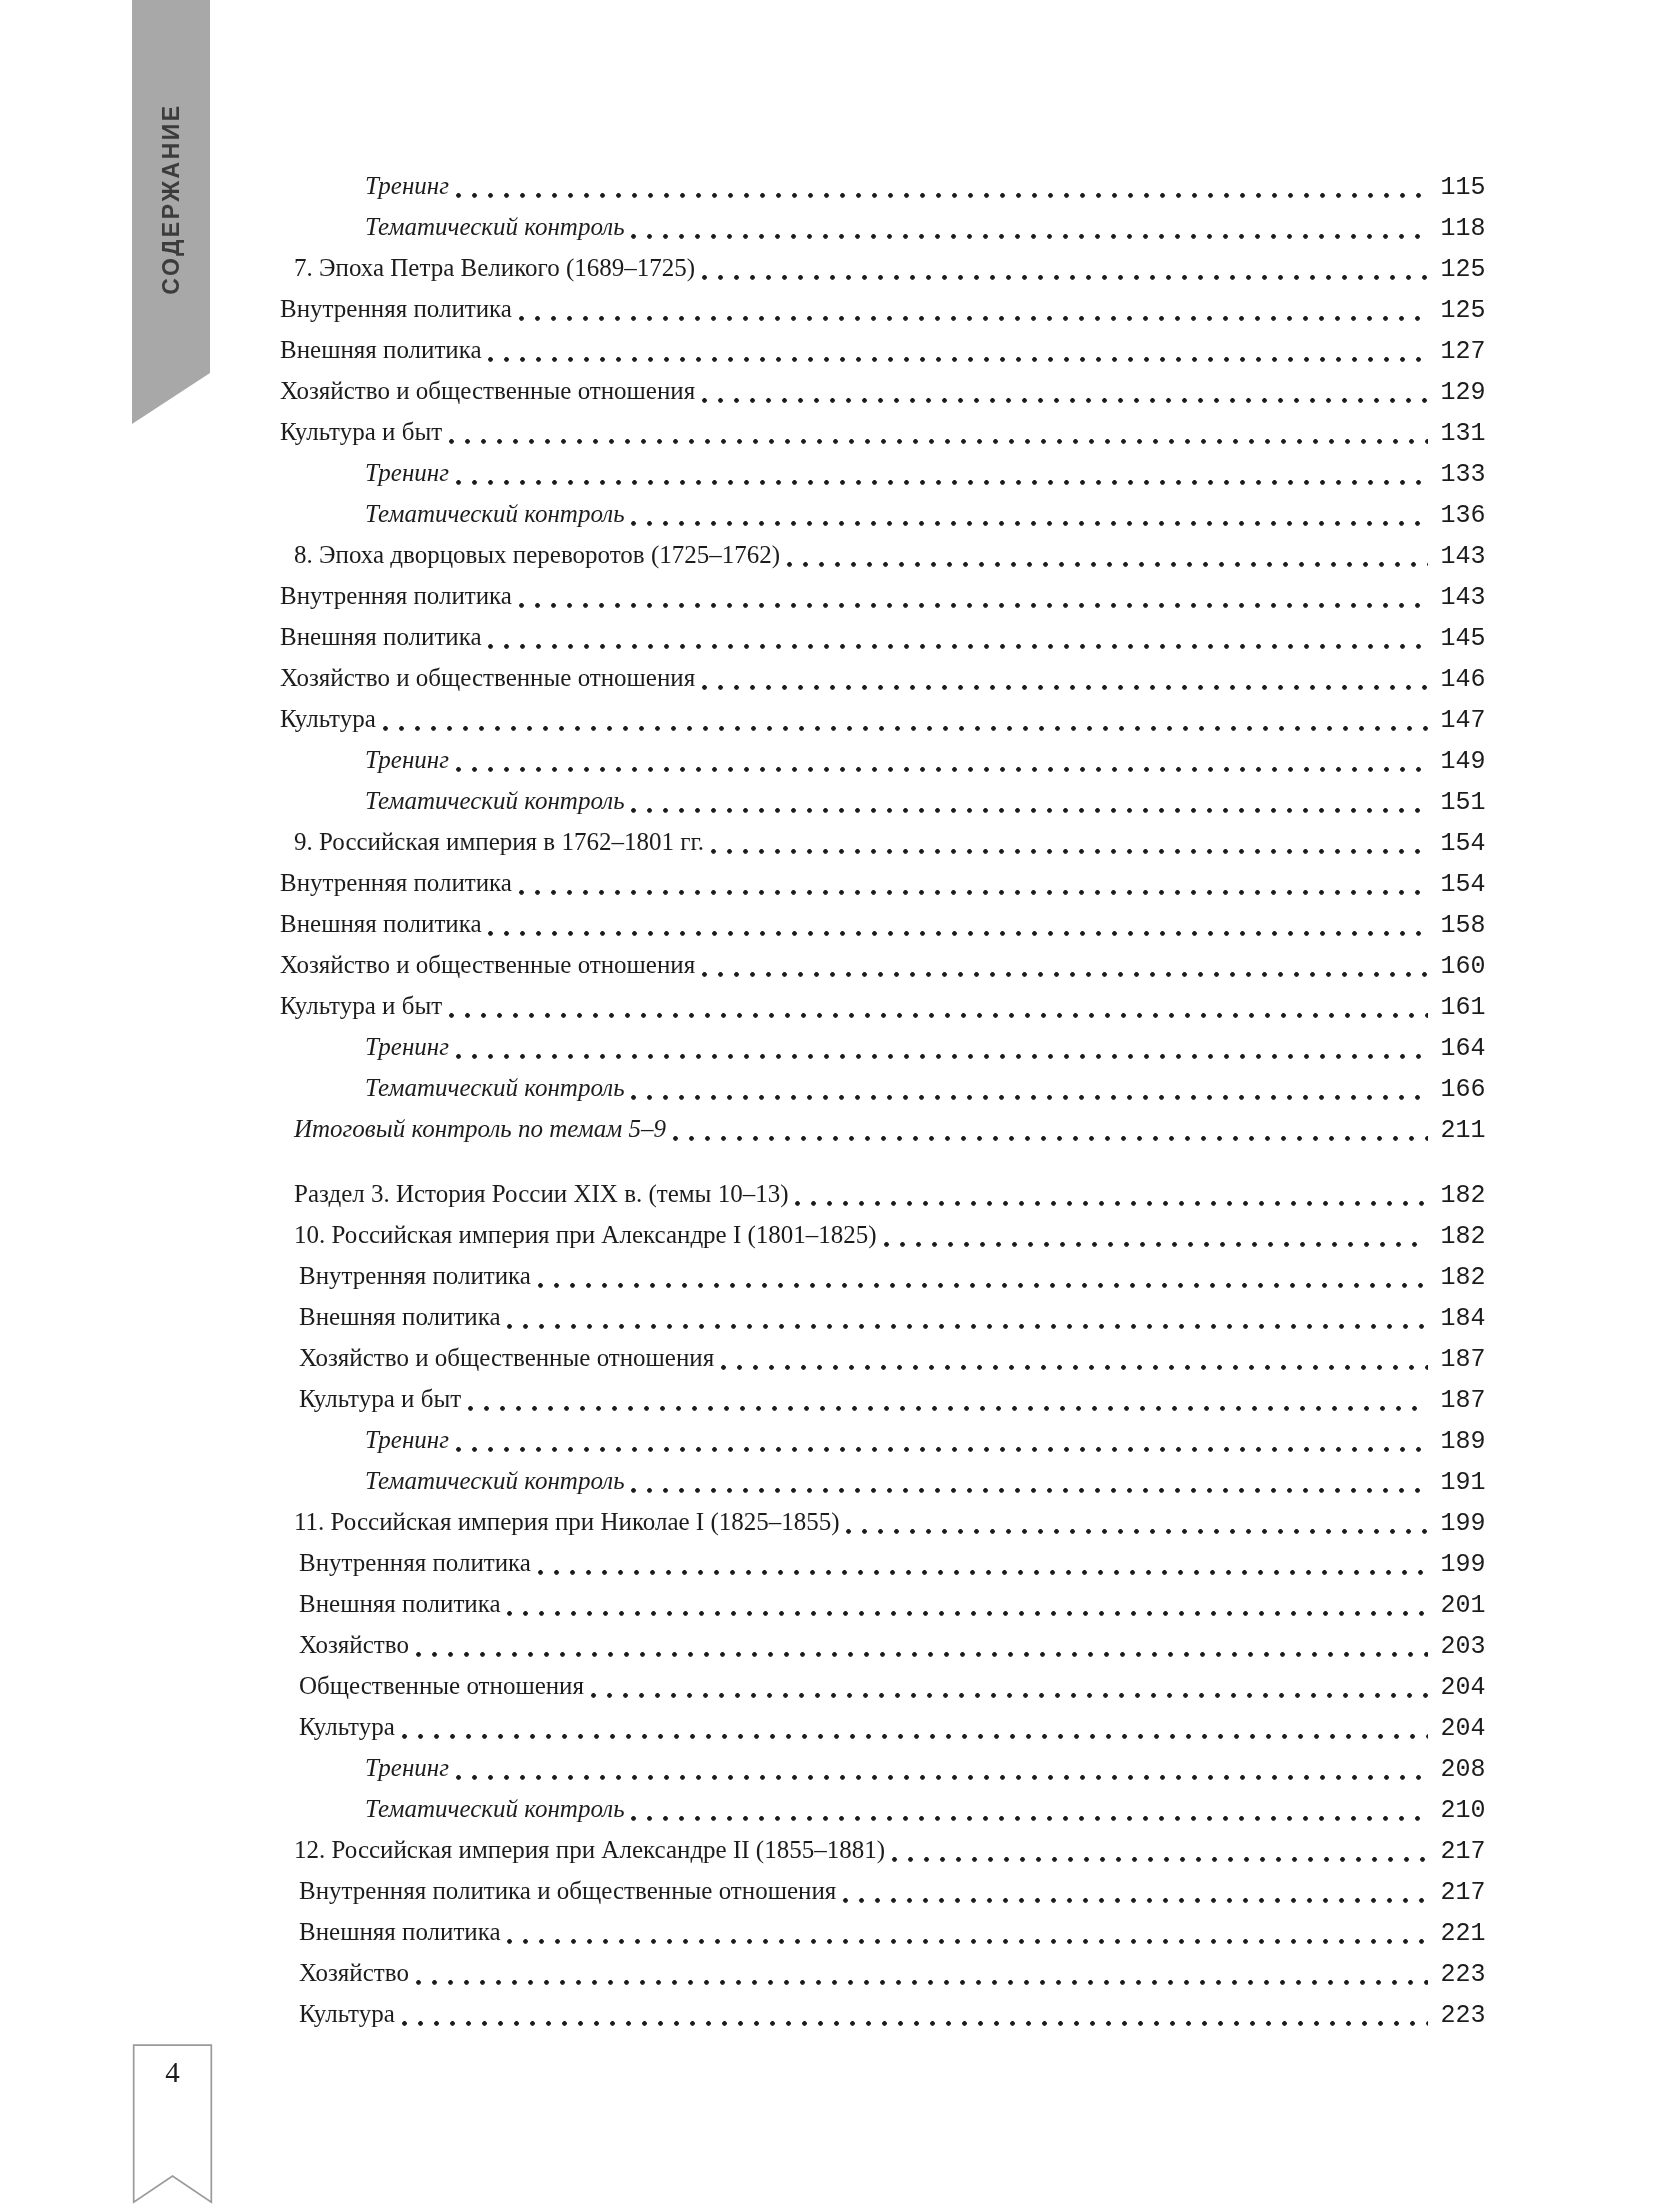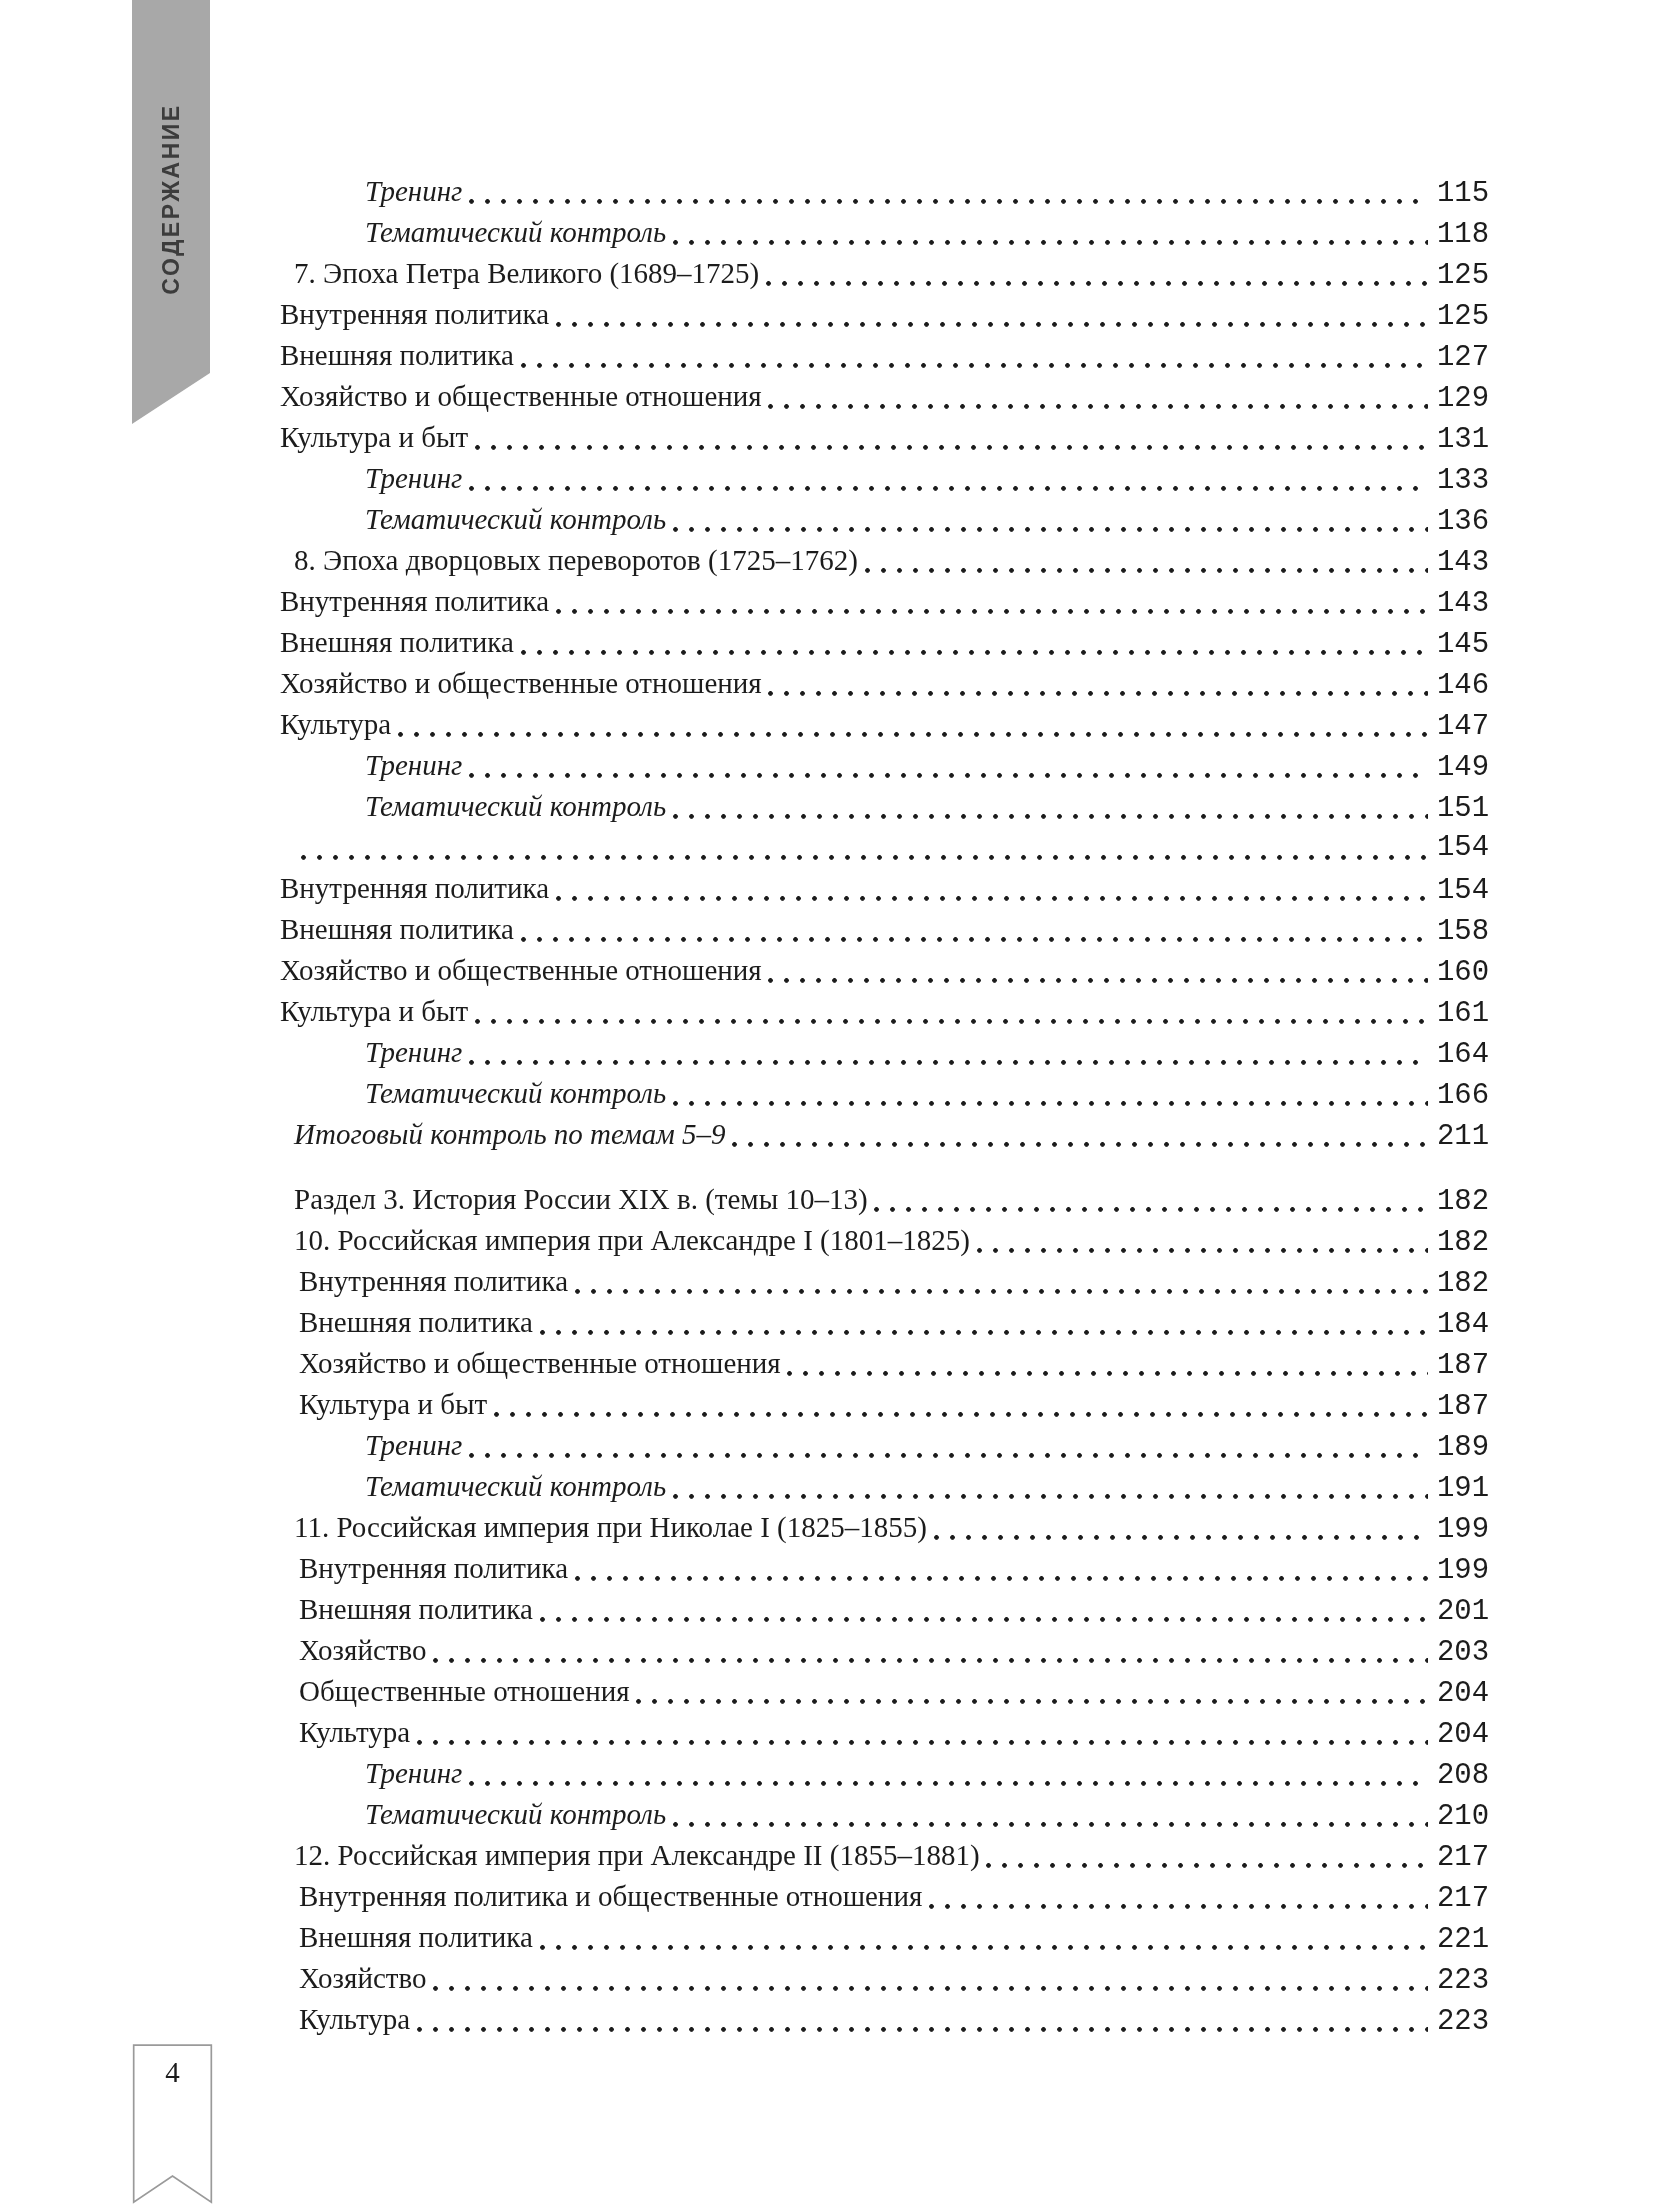--- a/index.html
+++ b/index.html
@@ -35,22 +35,22 @@
     letter-spacing: 2.5px;
     color: var(--ribbon-text, #3c3c3c);
     white-space: nowrap;
   }
 
   
   .toc {
     position: absolute;
     left: 246px;
     right: 184px;
-    top: 171px;
-    font-size: 29px;
+    top: 165px;
+    font-size: 25px;
   }
   .toc-row {
     display: flex;
     align-items: baseline;
     height: 41px;
     line-height: 41px;
     white-space: nowrap;
   }
   .toc-row.gap { margin-top: 24px; }
   .title { flex: 0 0 auto; }
@@ -178,20 +178,21 @@
         <span class="title">Тренинг</span>
         <span class="dots"></span>
         <span class="pg">149</span>
       </div>
       <div class="toc-row lvl2 italic">
         <span class="title">Тематический контроль</span>
         <span class="dots"></span>
         <span class="pg">151</span>
       </div>
       <div class="toc-row lvl0 normal">
+        <span class="title">9. Российская империя в 1762–1801 гг.</span>
         <span class="dots"></span>
         <span class="pg">154</span>
       </div>
       <div class="toc-row lvl1 normal">
         <span class="title">Внутренняя политика</span>
         <span class="dots"></span>
         <span class="pg">154</span>
       </div>
       <div class="toc-row lvl1 normal">
         <span class="title">Внешняя политика</span>

